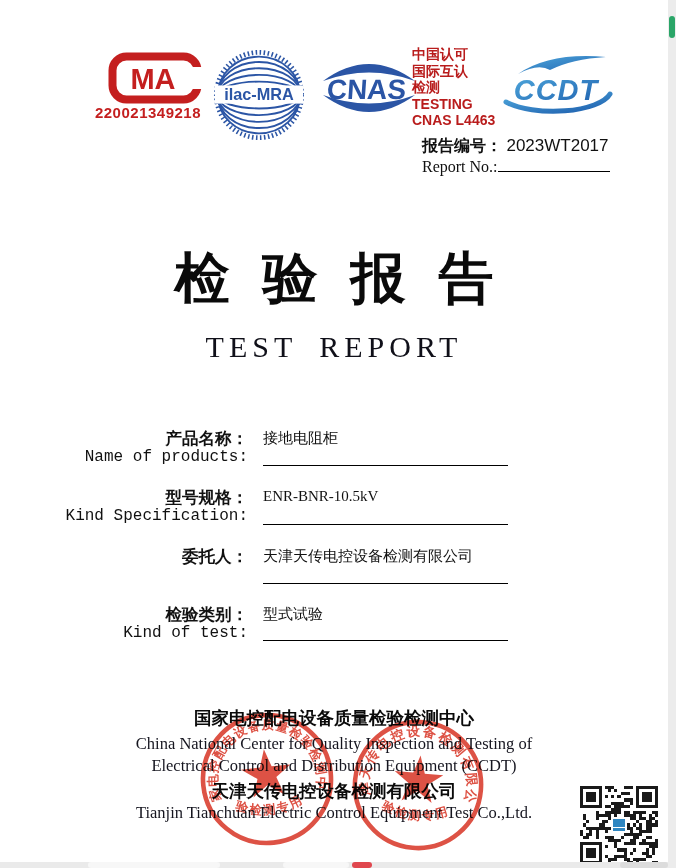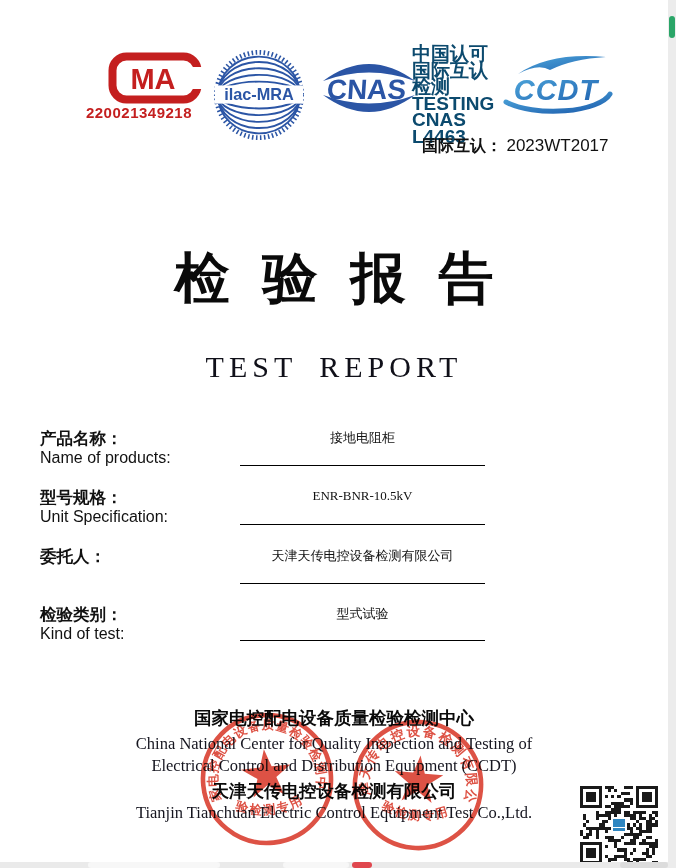--- a/index.html
+++ b/index.html
@@ -1,44 +1,44 @@
 <!DOCTYPE html>
 <html><head>
 <meta charset="utf-8">
 <style>
   html,body{margin:0;padding:0;background:#fff;}
   .stage{position:relative;width:676px;height:868px;background:#ffffff;overflow:hidden;
          font-family:"Liberation Sans","DejaVu Sans",sans-serif;color:#111;}
   .abs{position:absolute;}
-  .serif{font-family:"Liberation Serif","DejaVu Serif",serif;margin-top:20px;}
-
-  
-  .cma-num{left:83px;top:104px;width:112px;text-align:center;font-weight:bold;
+  .serif{font-family:"Liberation Serif","DejaVu Serif",serif;}
+
+  
+  .cma-num{left:92px;top:104px;width:112px;text-align:center;font-weight:bold;
            font-size:15px;color:#c41f1f;letter-spacing:.5px;}
-  .accred{left:412px;top:46px;width:100px;font-size:19px;line-height:16.5px;
-          font-weight:bold;color:#0c4a6e;}
+  .accred{left:412px;top:46px;width:100px;font-size:14px;line-height:16.5px;
+          font-weight:bold;color:#b91c1c;}
 
   
   .repno{left:422px;top:136px;width:210px;font-size:16px;line-height:20px;}
   .repno .zh{font-weight:bold;}
   .repno .val{font-family:Liberation Sans, sans-serif;font-size:17px;}
   .repno .uline{display:inline-block;width:112px;border-bottom:1.6px solid #000;height:14px;}
 
   
   .title-zh{left:0;top:242px;width:668px;text-align:center;}
   .title-zh span{font-size:55px;font-weight:700;letter-spacing:33px;margin-right:-33px;color:#0a0a0a;text-align:center;}
   .title-en{left:0;top:330px;width:668px;text-align:center;font-size:30px;
             letter-spacing:5px;word-spacing:10px;color:#101019;}
 
   
-  .frow-label{left:40px;width:208px;}
+  .frow-label{left:40px;width:208px;text-align:right;}
   .frow-label .zh{font-size:16.5px;font-weight:bold;line-height:20px;}
-  .frow-label .en{font-family:Liberation Sans, sans-serif;font-size:16px;line-height:19px;}
-  .frow-value{left:240px;width:245px;text-align:center;border-bottom:1.6px solid #000;
-              font-family:"Liberation Serif",serif;font-size:13px;padding-top:1px;}
+  .frow-label .en{font-family:Liberation Mono, monospace;font-size:16px;line-height:19px;}
+  .frow-value{left:263px;width:245px;text-align:left;border-bottom:1.6px solid #000;
+              font-family:"Liberation Serif",serif;font-size:15px;padding-top:1px;}
 
   
   .foot{left:0;width:668px;text-align:center;}
   .foot.zh{font-size:17.5px;font-weight:bold;color:#0a0a0a;}
   .foot.en{font-family:"Liberation Serif",serif;font-size:16.5px;color:#15151f;}
 
   .seal{mix-blend-mode:multiply;opacity:.88;}
 
   
   .vtrack{left:668px;top:0;width:8px;height:868px;background:#ececec;}
@@ -98,39 +98,42 @@
           <stop offset="1" stop-color="#1e5fae"></stop>
       </linearGradient>
     </defs>
     <path d="M16 24 Q48 2 104 7 Q70 9 48 20 Q36 13 16 24 Z" fill="url(#ccdtGrad)"></path>
     <text x="54" y="50" text-anchor="middle" font-size="29" font-weight="900" font-style="italic" letter-spacing="1" fill="url(#ccdtGrad)" font-family="Liberation Sans, sans-serif">CCDT</text>
     <path d="M4 52 A58 22 0 0 0 108 44" fill="none" stroke="url(#ccdtGrad)" stroke-width="5" stroke-linecap="round"></path>
   </svg>
 
   <div class="abs repno">
     <div>
-      <span class="zh">国际互认：</span>
+      <span class="zh">报告编号：</span>
       <span class="val">2023WT2017</span>
+    </div>
+    <div class="serif" style="margin-top:1px;">
+      <span>Report No.:</span><span class="uline"></span>
     </div>
   </div>
 
   <div class="abs title-zh">
     <span>检验报告</span>
   </div>
   <div class="abs title-en serif">TEST  REPORT</div>
 
   <div class="abs frow-label" style="top:428px">
     <div class="zh">产品名称：</div>
     <div class="en">Name of products:</div>
   </div>
   <div class="abs frow-value" style="top:428px;height:36px">接地电阻柜</div>
 
   <div class="abs frow-label" style="top:487px">
     <div class="zh">型号规格：</div>
-    <div class="en">Unit Specification:</div>
+    <div class="en">Kind Specification:</div>
   </div>
   <div class="abs frow-value" style="top:487px;height:36px">ENR-BNR-10.5kV</div>
 
   <div class="abs frow-label" style="top:546px">
     <div class="zh">委托人：</div>
   </div>
   <div class="abs frow-value" style="top:546px;height:36px">天津天传电控设备检测有限公司</div>
 
   <div class="abs frow-label" style="top:604px">
     <div class="zh">检验类别：</div>

